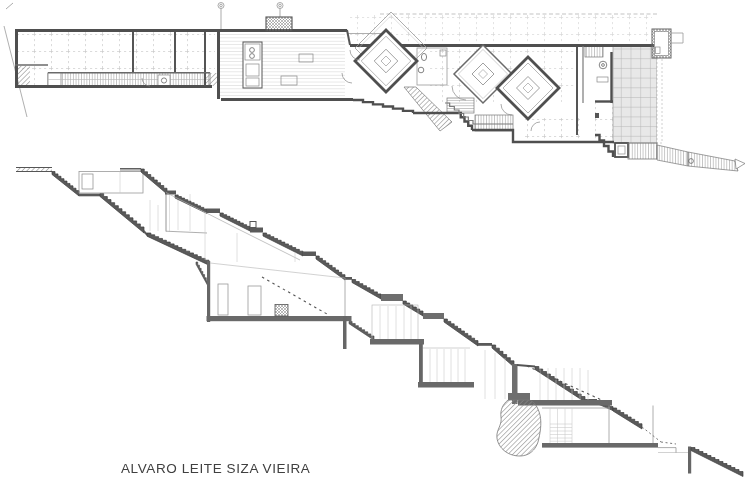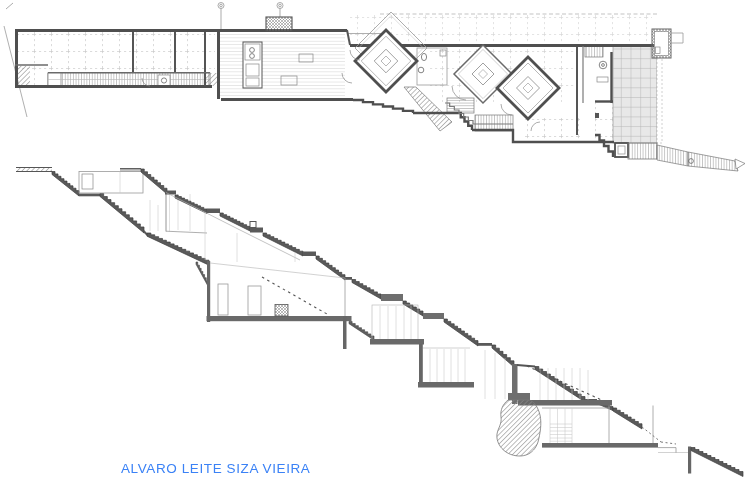--- a/index.html
+++ b/index.html
@@ -1,20 +1,20 @@
 <!DOCTYPE html>
 <html><head>
 <meta charset="utf-8">
 <style>
   html,body{margin:0;padding:0;background:#ffffff;}
   .sheet{position:relative;width:745px;height:485px;background:#fff;overflow:hidden;
          font-family:"Liberation Sans",sans-serif;}
   .sheet svg{position:absolute;left:0;top:0;}
   .caption{position:absolute;left:121px;top:461px;font-size:13.5px;letter-spacing:.6px;
-           color:#3b82f6;white-space:nowrap;text-align:right;}
+           color:#404040;white-space:nowrap;text-align:right;}
   
   .w3{stroke:#4f4f4f;stroke-width:3;fill:none}
   .w24{stroke:#4f4f4f;stroke-width:2.4;fill:none}
   .w2{stroke:#555;stroke-width:2;fill:none}
   .w13{stroke:#6a6a6a;stroke-width:1.3;fill:none}
   .t9{stroke:#9a9a9a;stroke-width:.8;fill:none}
   .t8{stroke:#888;stroke-width:.7;fill:none}
   .tc{stroke:#c8c8c8;stroke-width:.55;fill:none}
   .tb{stroke:#b3b3b3;stroke-width:.6;fill:none}
   .fix{stroke:#666;stroke-width:.8;fill:none}

